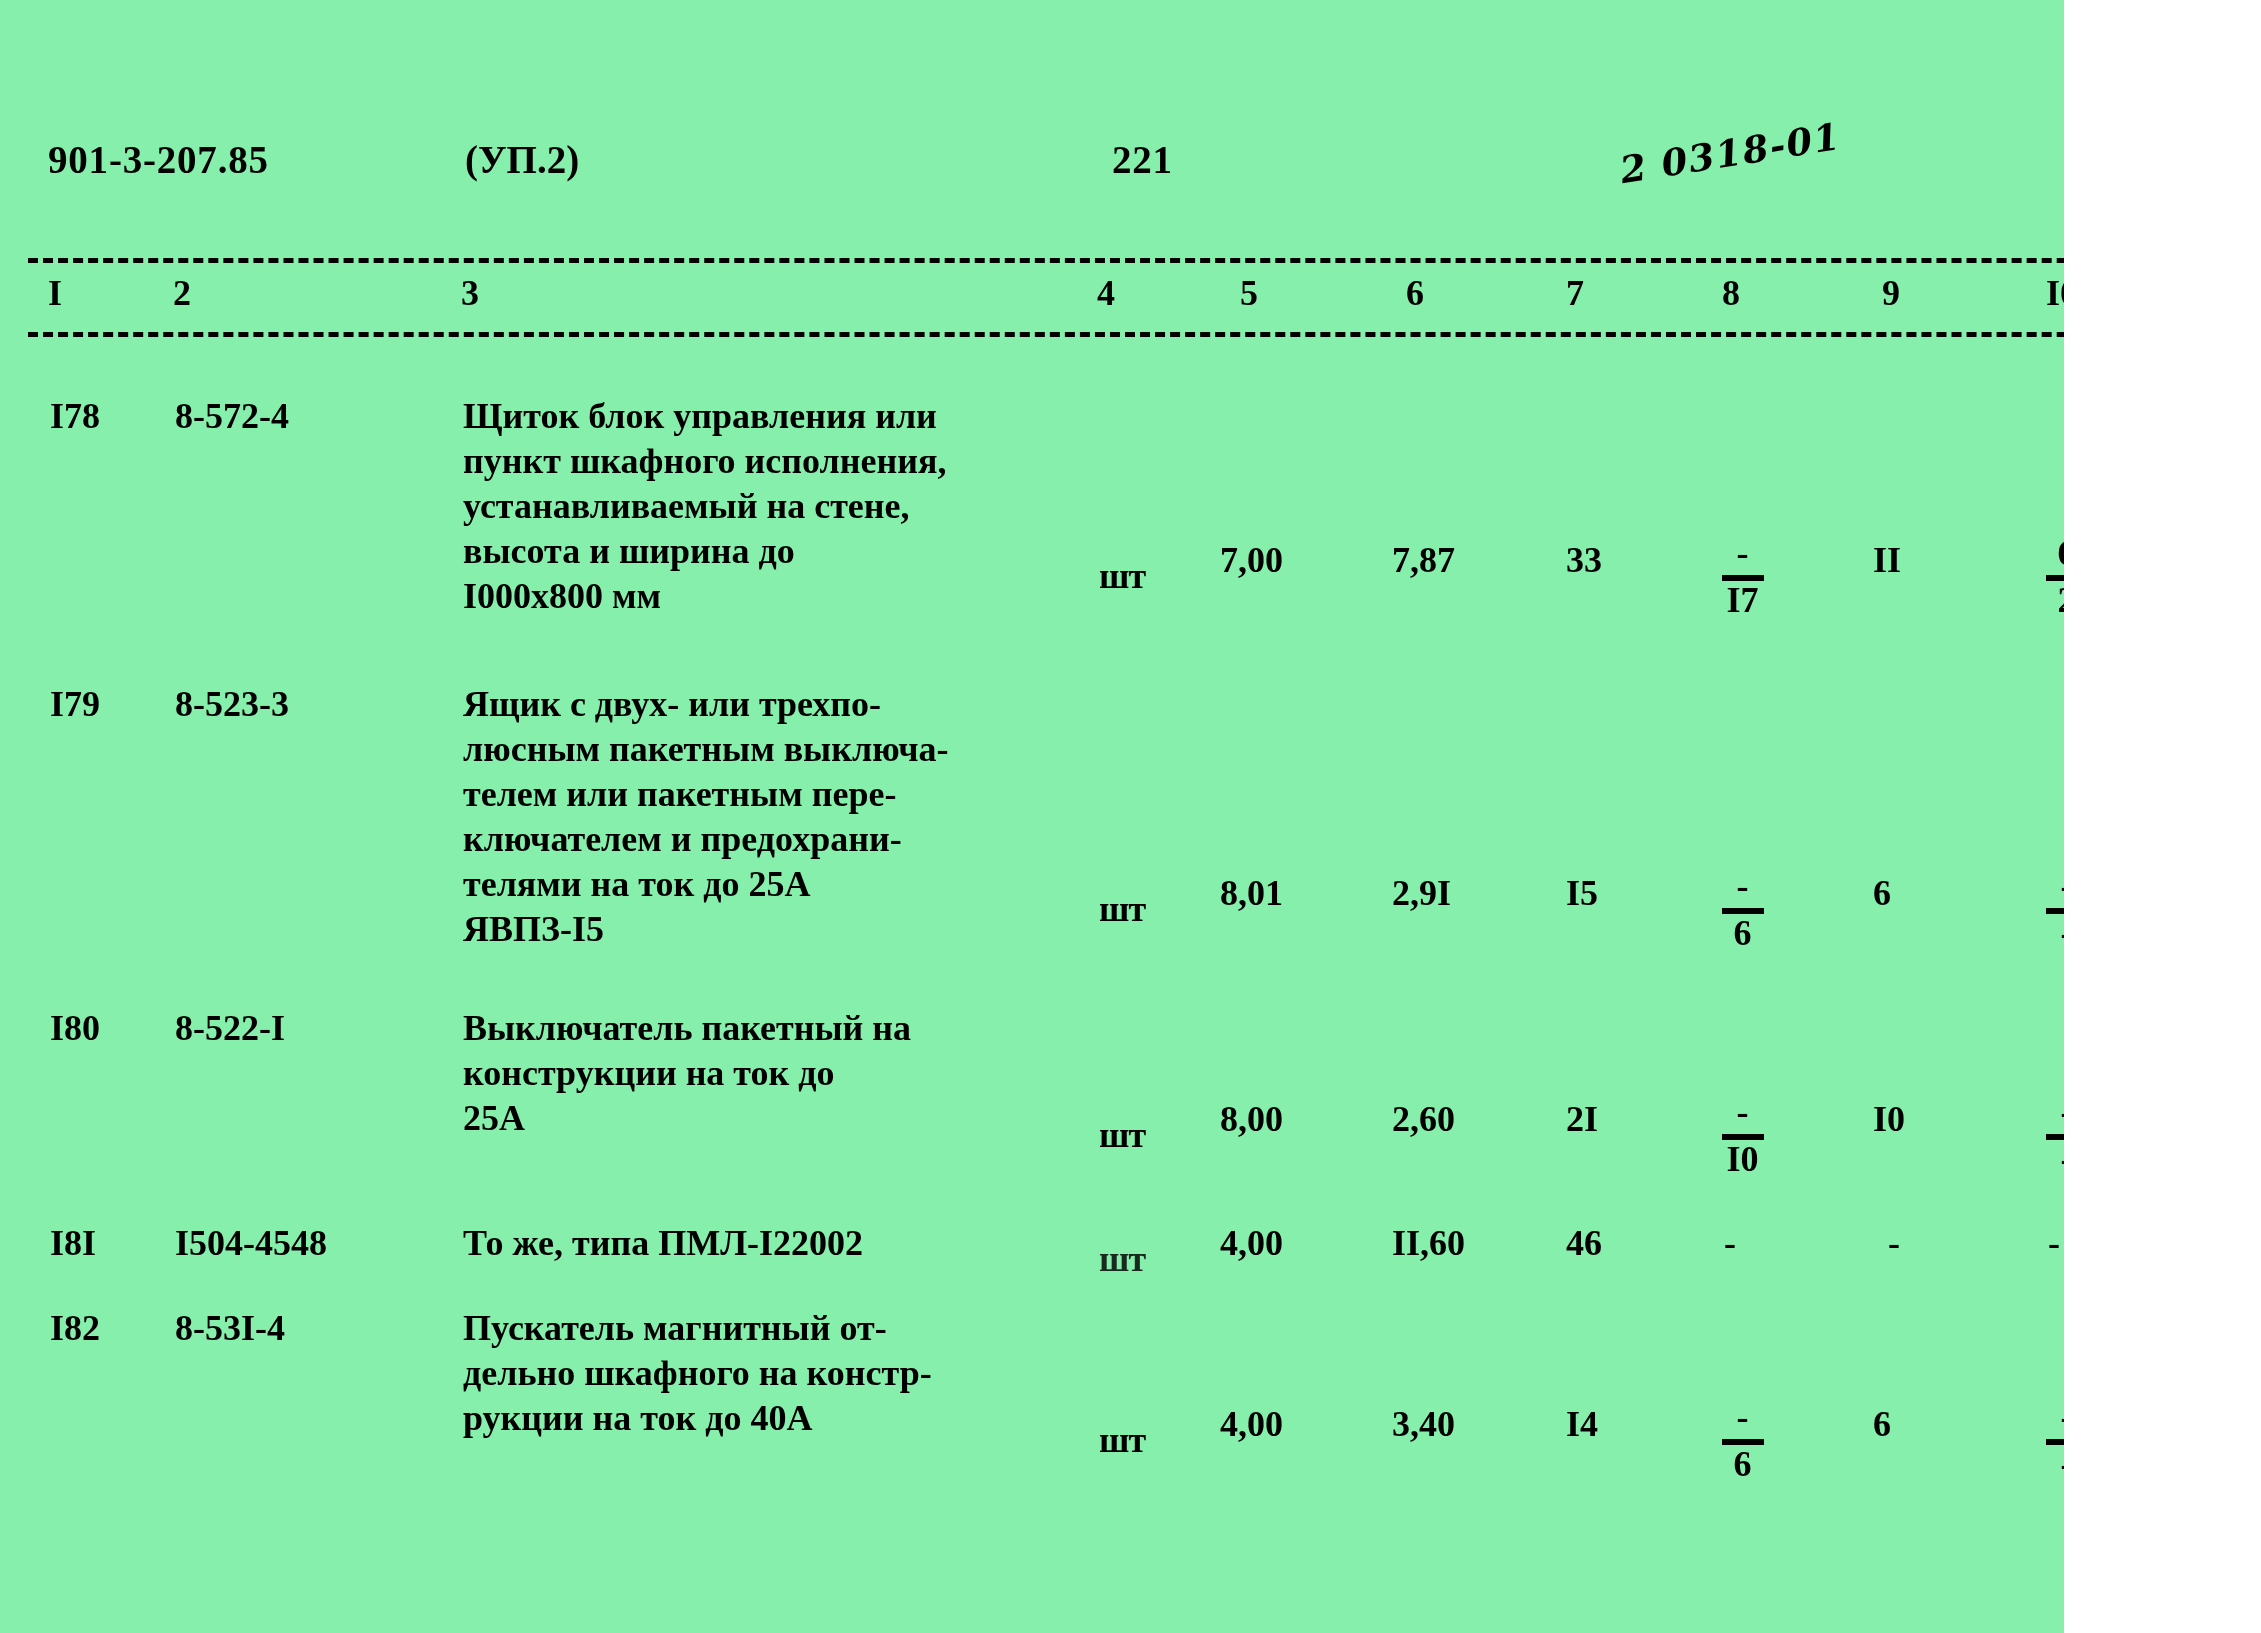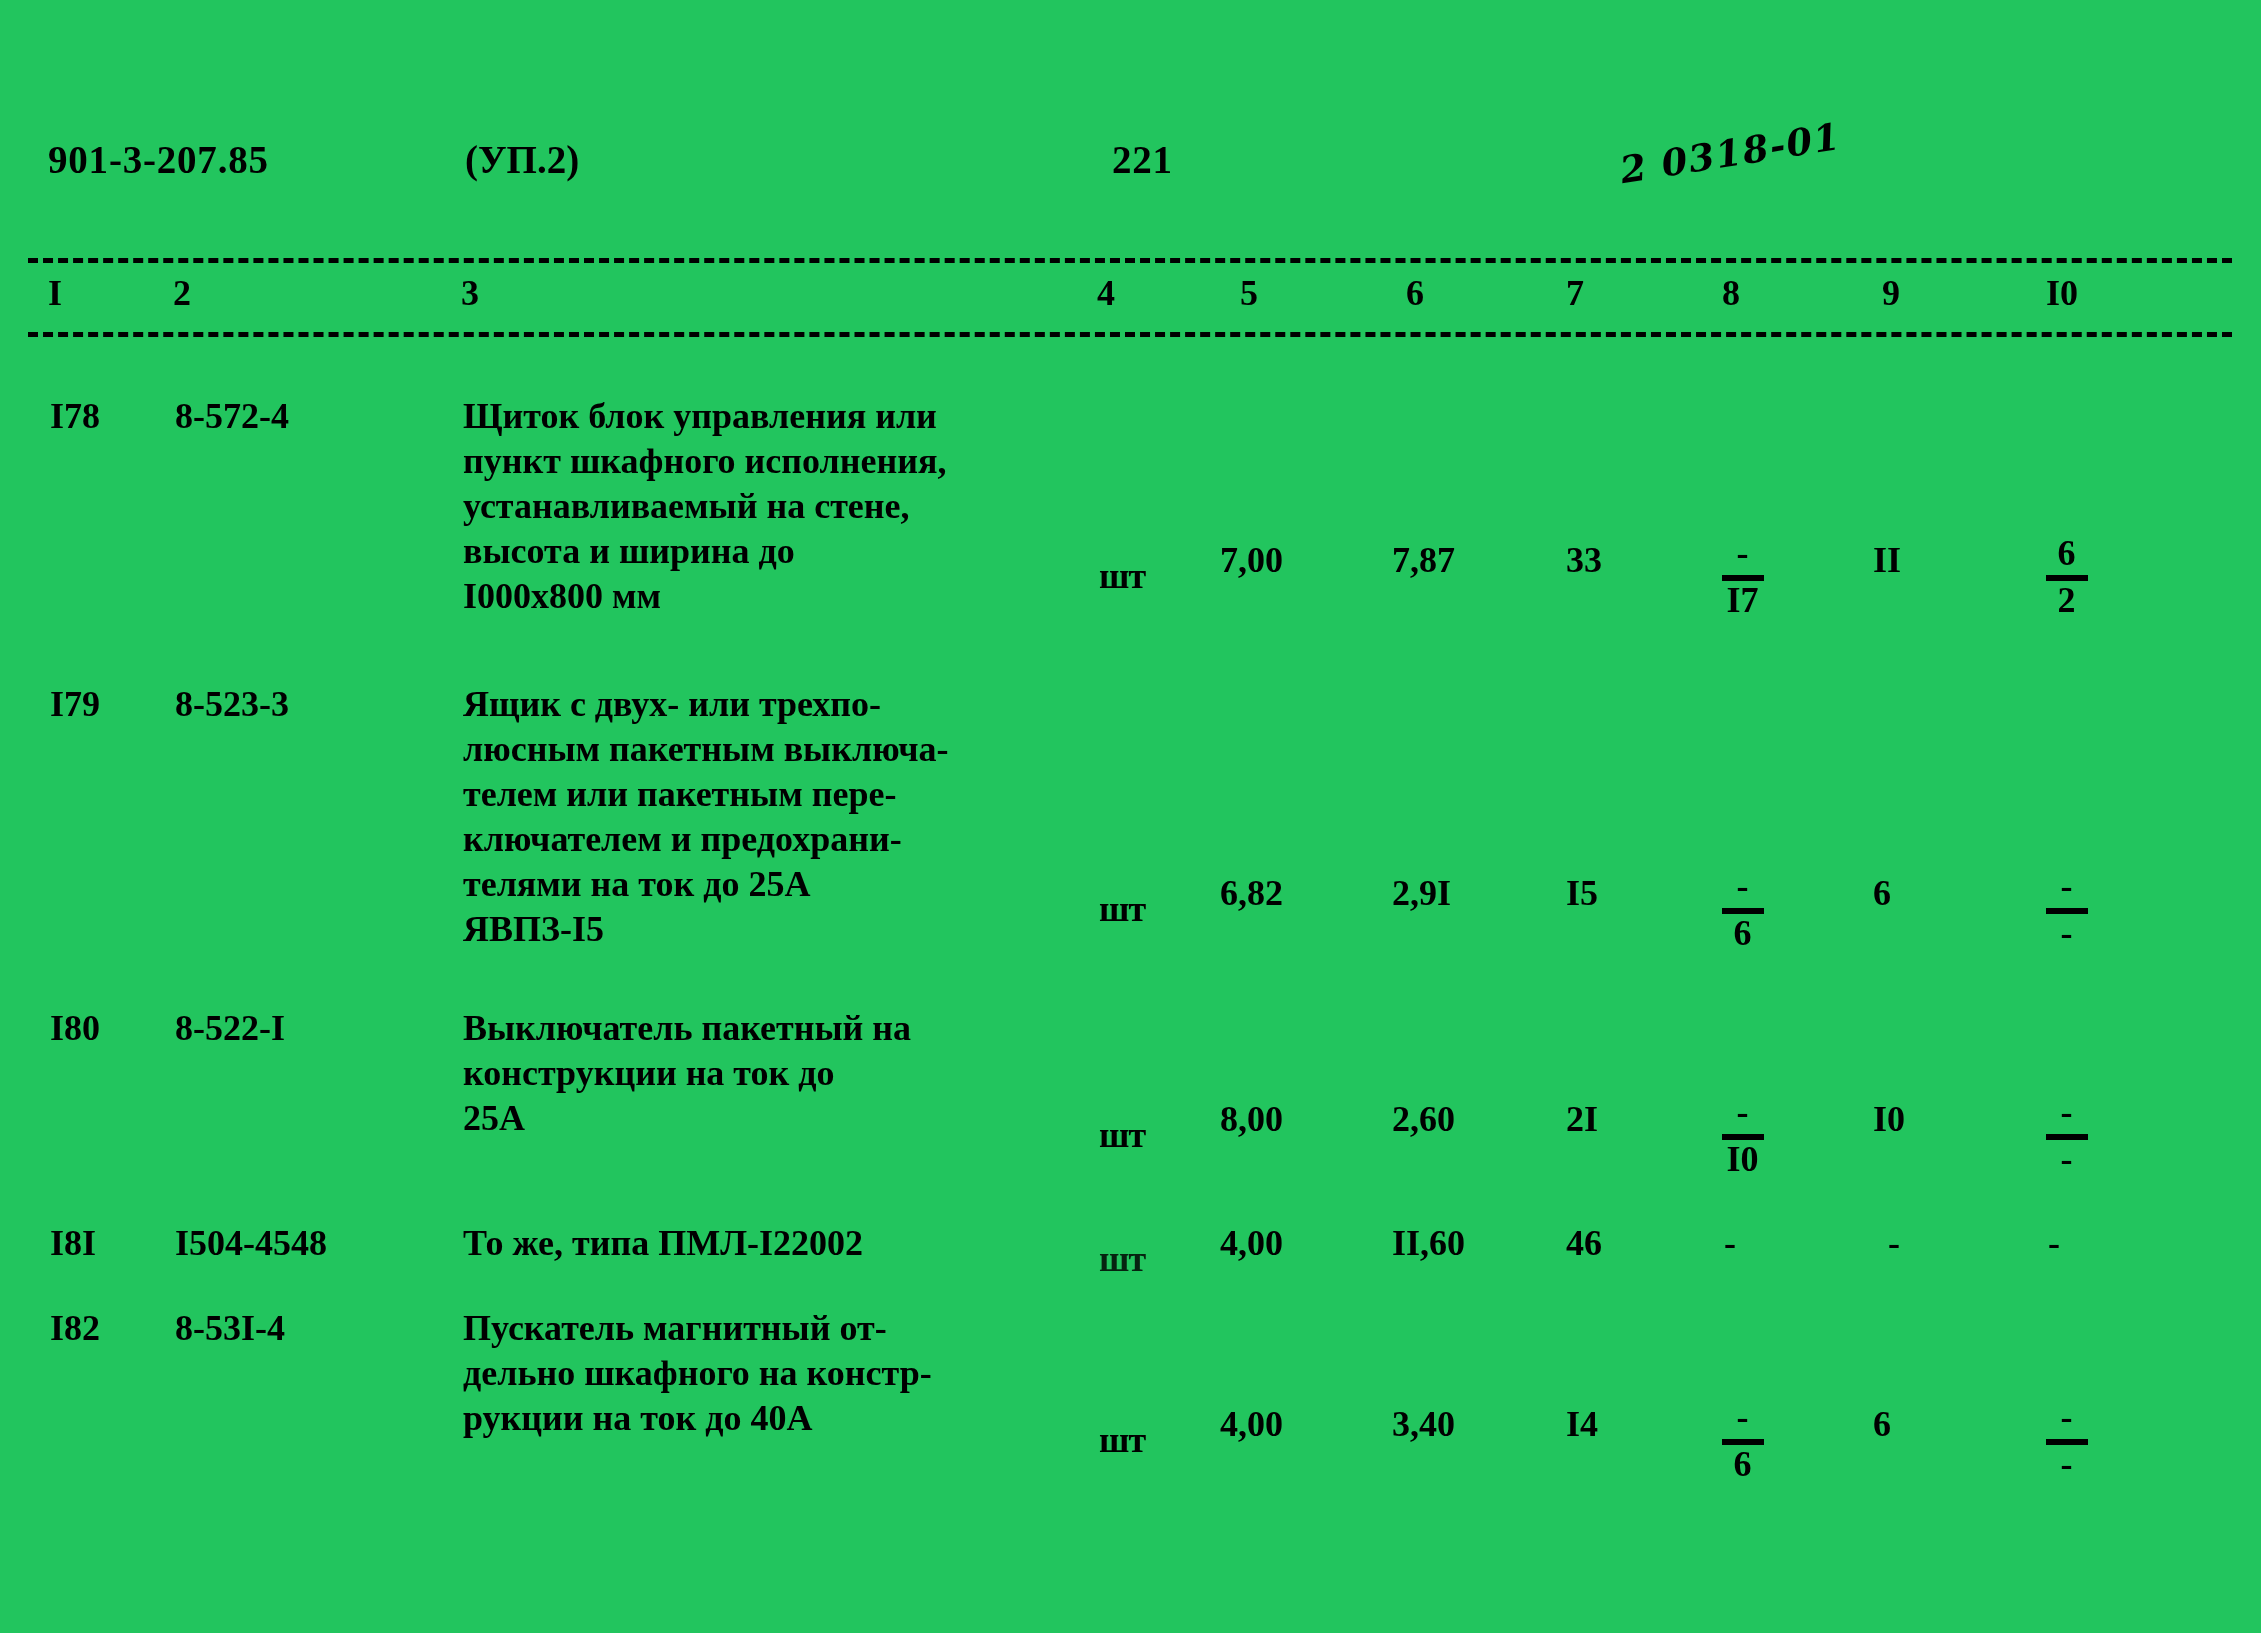--- a/index.html
+++ b/index.html
@@ -7,23 +7,23 @@
     margin: 0;
     padding: 0;
     background: #ffffff;
   }
   body {
     font-family: "Liberation Serif", "DejaVu Serif", serif;
     color: #000000;
   }
   .page {
     position: relative;
-    width: 2261px;
+    width: 2064px;
     height: 1633px;
-    background: #22c55e;
+    background: #86efac;
     overflow: hidden;
   }
 
   
   .doc-header {
     position: absolute;
     left: 0; top: 137px;
     width: 2261px;
     height: 62px;
   }
@@ -194,21 +194,21 @@
     <div class="row" style="top:0">
       <div class="cell c-pos" style="top:682px">I79</div>
       <div class="cell c-code" style="top:682px">8-523-3</div>
       <div class="cell c-desc" style="top:682px">Ящик с двух- или трехпо-
 люсным пакетным выключа-
 телем или пакетным пере-
 ключателем и предохрани-
 телями на ток до 25А
 ЯВПЗ-I5</div>
       <div class="cell c-unit" style="top:871px">шт</div>
-      <div class="cell c-v5" style="top:871px">6,82</div>
+      <div class="cell c-v5" style="top:871px">8,01</div>
       <div class="cell c-v6" style="top:871px">2,9I</div>
       <div class="cell c-v7" style="top:871px">I5</div>
       <div class="frac f8" style="top:871px">
         <span class="num">-</span>
         <span class="bar"></span>
         <span class="den">6</span>
       </div>
       <div class="cell c-v9" style="top:871px">6</div>
       <div class="frac f10" style="top:871px">
         <span class="num">-</span>

